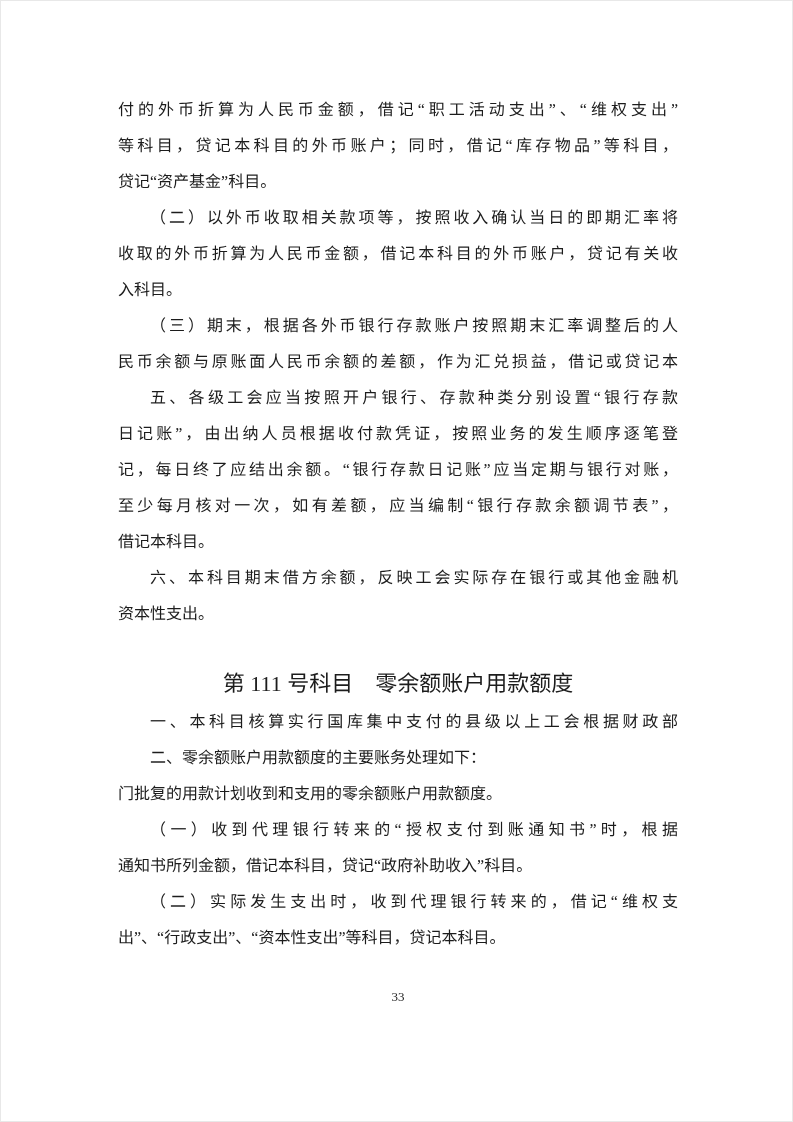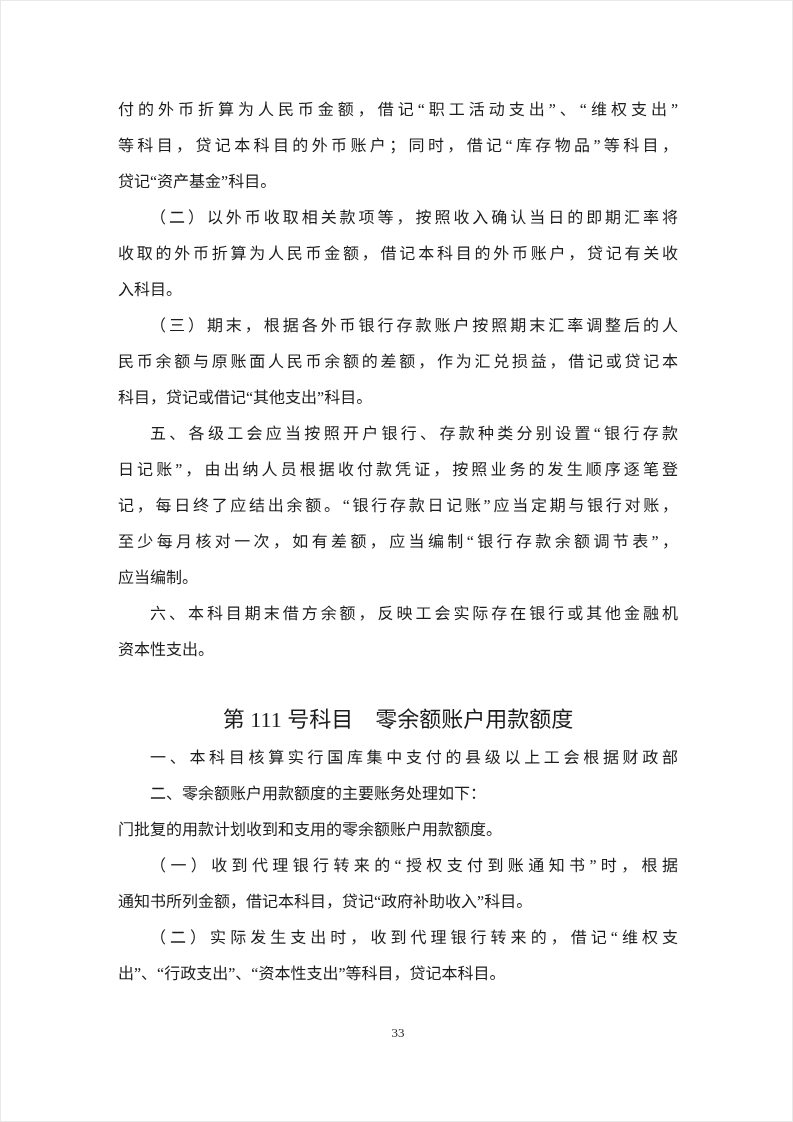--- a/index.html
+++ b/index.html
@@ -66,27 +66,26 @@
     <p class="ln">付的外币折算为人民币金额，借记“职工活动支出”、“维权支出”</p>
     <p class="ln">等科目，贷记本科目的外币账户；同时，借记“库存物品”等科目，</p>
     <p class="ln last">贷记“资产基金”科目。</p>
 
     <p class="ln ind">（二）以外币收取相关款项等，按照收入确认当日的即期汇率将</p>
     <p class="ln">收取的外币折算为人民币金额，借记本科目的外币账户，贷记有关收</p>
     <p class="ln last">入科目。</p>
 
     <p class="ln ind">（三）期末，根据各外币银行存款账户按照期末汇率调整后的人</p>
     <p class="ln">民币余额与原账面人民币余额的差额，作为汇兑损益，借记或贷记本</p>
-    <p class="ln last">科目，贷记或借记“其他支出”科目。</p>
 
     <p class="ln ind">五、各级工会应当按照开户银行、存款种类分别设置“银行存款</p>
     <p class="ln">日记账”，由出纳人员根据收付款凭证，按照业务的发生顺序逐笔登</p>
     <p class="ln">记，每日终了应结出余额。“银行存款日记账”应当定期与银行对账，</p>
     <p class="ln">至少每月核对一次，如有差额，应当编制“银行存款余额调节表”，</p>
-    <p class="ln last">应当编制。</p>
+    <p class="ln last">借记本科目。</p>
 
     <p class="ln ind">六、本科目期末借方余额，反映工会实际存在银行或其他金融机</p>
     <p class="ln last">资本性支出。</p>
 
     <h2 class="heading">第 111 号科目　零余额账户用款额度</h2>
 
     <p class="ln ind">一、本科目核算实行国库集中支付的县级以上工会根据财政部</p>
     <p class="ln ind last">二、零余额账户用款额度的主要账务处理如下：</p>
 
     <p class="ln last">门批复的用款计划收到和支用的零余额账户用款额度。</p>

